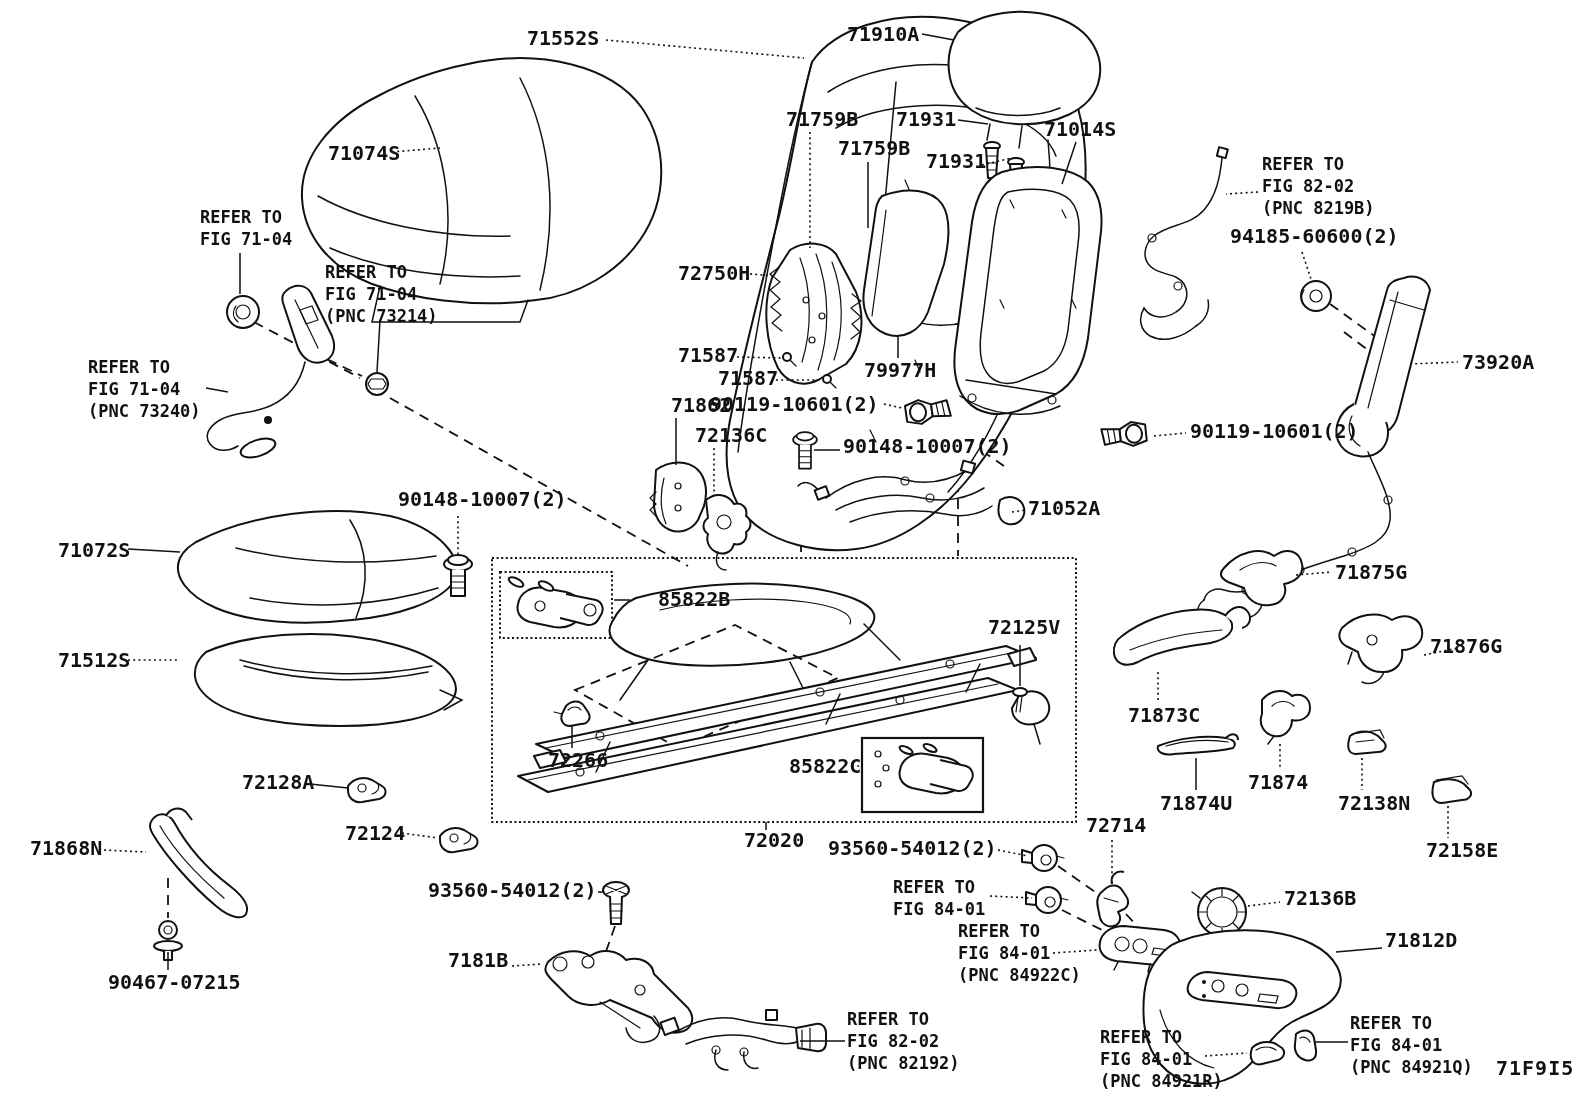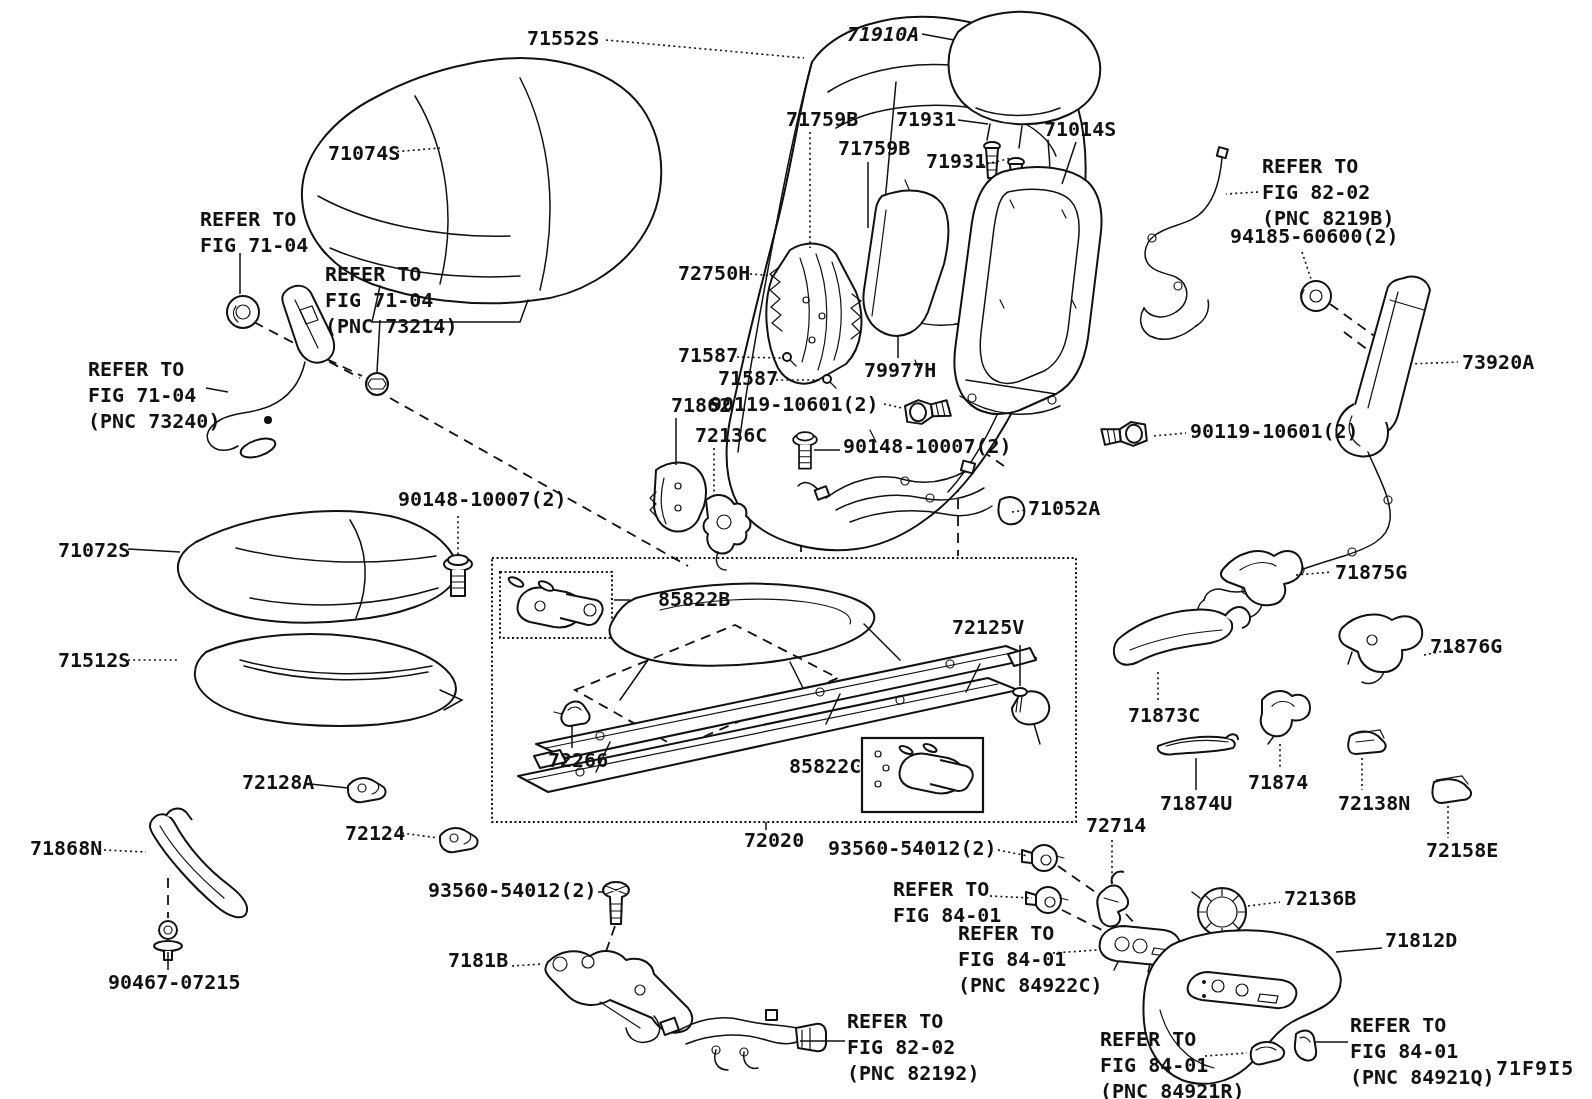--- a/index.html
+++ b/index.html
@@ -2,21 +2,21 @@
 <html><head>
 <meta charset="utf-8">
 <style>
   html,body{margin:0;padding:0;background:#fff;}
   #stage{position:relative;width:1592px;height:1099px;background:#fff;overflow:hidden;
          font-family:"DejaVu Sans Mono","Liberation Mono",monospace;}
   #art{position:absolute;left:0;top:0;}
   #labels-layer{position:absolute;left:0;top:0;width:100%;height:100%;}
   .label{position:absolute;color:#111;font-weight:bold;white-space:pre-line;}
   .pn{font-size:20px;line-height:1.05;}
-  .ref{font-size:20px;line-height:1.3;}
+  .ref{font-size:17px;line-height:1.3;}
   .code{font-size:20px;letter-spacing:1px;}
   
   .o{fill:#fff;stroke:#111;stroke-width:2;stroke-linejoin:round;}
   .w{fill:none;stroke:#111;stroke-width:1.5;stroke-linecap:round;}
   .t{fill:none;stroke:#111;stroke-width:1.2;stroke-linecap:round;}
   .f{fill:#111;stroke:none;}
   .ld{stroke:#111;stroke-width:1.5;fill:none;}
   .dt{stroke:#111;stroke-width:1.6;stroke-dasharray:2 3.2;fill:none;}
   .dsh{stroke:#111;stroke-width:1.8;stroke-dasharray:10 7;fill:none;}
   .bx{fill:none;stroke:#111;stroke-width:2;stroke-dasharray:2 2.6;}
@@ -464,21 +464,21 @@
     <line class="ld" x1="168" y1="952" x2="168" y2="970"></line>
     <line class="dt" x1="512" y1="966" x2="542" y2="964"></line>
     <line class="ld" x1="845" y1="1041" x2="800" y2="1041"></line>
     <line class="dt" x1="1205" y1="1056" x2="1247" y2="1053"></line>
     <line class="ld" x1="1348" y1="1042" x2="1314" y2="1042"></line>
   </g>
 </svg>
 
 <div id="labels-layer">
       <div class="label pn" style="left: 527px; top: 28px;">71552S</div>
-      <div class="label pn" style="left: 847px; top: 24px; font-style: italic;">71910A</div>
+      <div class="label pn" style="left: 847px; top: 24px;">71910A</div>
       <div class="label pn" style="left: 328px; top: 143px;">71074S</div>
       <div class="label pn" style="left: 786px; top: 109px;">71759B</div>
       <div class="label pn" style="left: 896px; top: 109px;">71931</div>
       <div class="label pn" style="left: 838px; top: 138px;">71759B</div>
       <div class="label pn" style="left: 926px; top: 151px;">71931</div>
       <div class="label pn" style="left: 1044px; top: 119px;">71014S</div>
       <div class="label ref" style="left: 1262px; top: 153px;">REFER TO
 FIG 82-02
 (PNC 8219B)</div>
       <div class="label pn" style="left: 1230px; top: 226px;">94185-60600(2)</div>
@@ -497,21 +497,21 @@
       <div class="label pn" style="left: 648px; top: 395px; margin-left: 23px;">71862</div>
       <div class="label pn" style="left: 710px; top: 394px;">90119-10601(2)</div>
       <div class="label pn" style="left: 695px; top: 425px;">72136C</div>
       <div class="label pn" style="left: 843px; top: 436px;">90148-10007(2)</div>
       <div class="label pn" style="left: 1462px; top: 352px;">73920A</div>
       <div class="label pn" style="left: 1190px; top: 421px;">90119-10601(2)</div>
       <div class="label pn" style="left: 1028px; top: 498px;">71052A</div>
       <div class="label pn" style="left: 58px; top: 540px;">71072S</div>
       <div class="label pn" style="left: 398px; top: 489px;">90148-10007(2)</div>
       <div class="label pn" style="left: 633px; top: 589px; margin-left: 25px;">85822B</div>
-      <div class="label pn" style="left: 952px; top: 617px;">72125V</div>
+      <div class="label pn" style="left: 988px; top: 617px;">72125V</div>
       <div class="label pn" style="left: 1335px; top: 562px;">71875G</div>
       <div class="label pn" style="left: 1430px; top: 636px;">71876G</div>
       <div class="label pn" style="left: 58px; top: 650px;">71512S</div>
       <div class="label pn" style="left: 548px; top: 750px;">72266</div>
       <div class="label pn" style="left: 789px; top: 756px;">85822C</div>
       <div class="label pn" style="left: 1128px; top: 705px;">71873C</div>
       <div class="label pn" style="left: 1248px; top: 772px;">71874</div>
       <div class="label pn" style="left: 1160px; top: 793px;">71874U</div>
       <div class="label pn" style="left: 1338px; top: 793px;">72138N</div>
       <div class="label pn" style="left: 1426px; top: 840px;">72158E</div>

